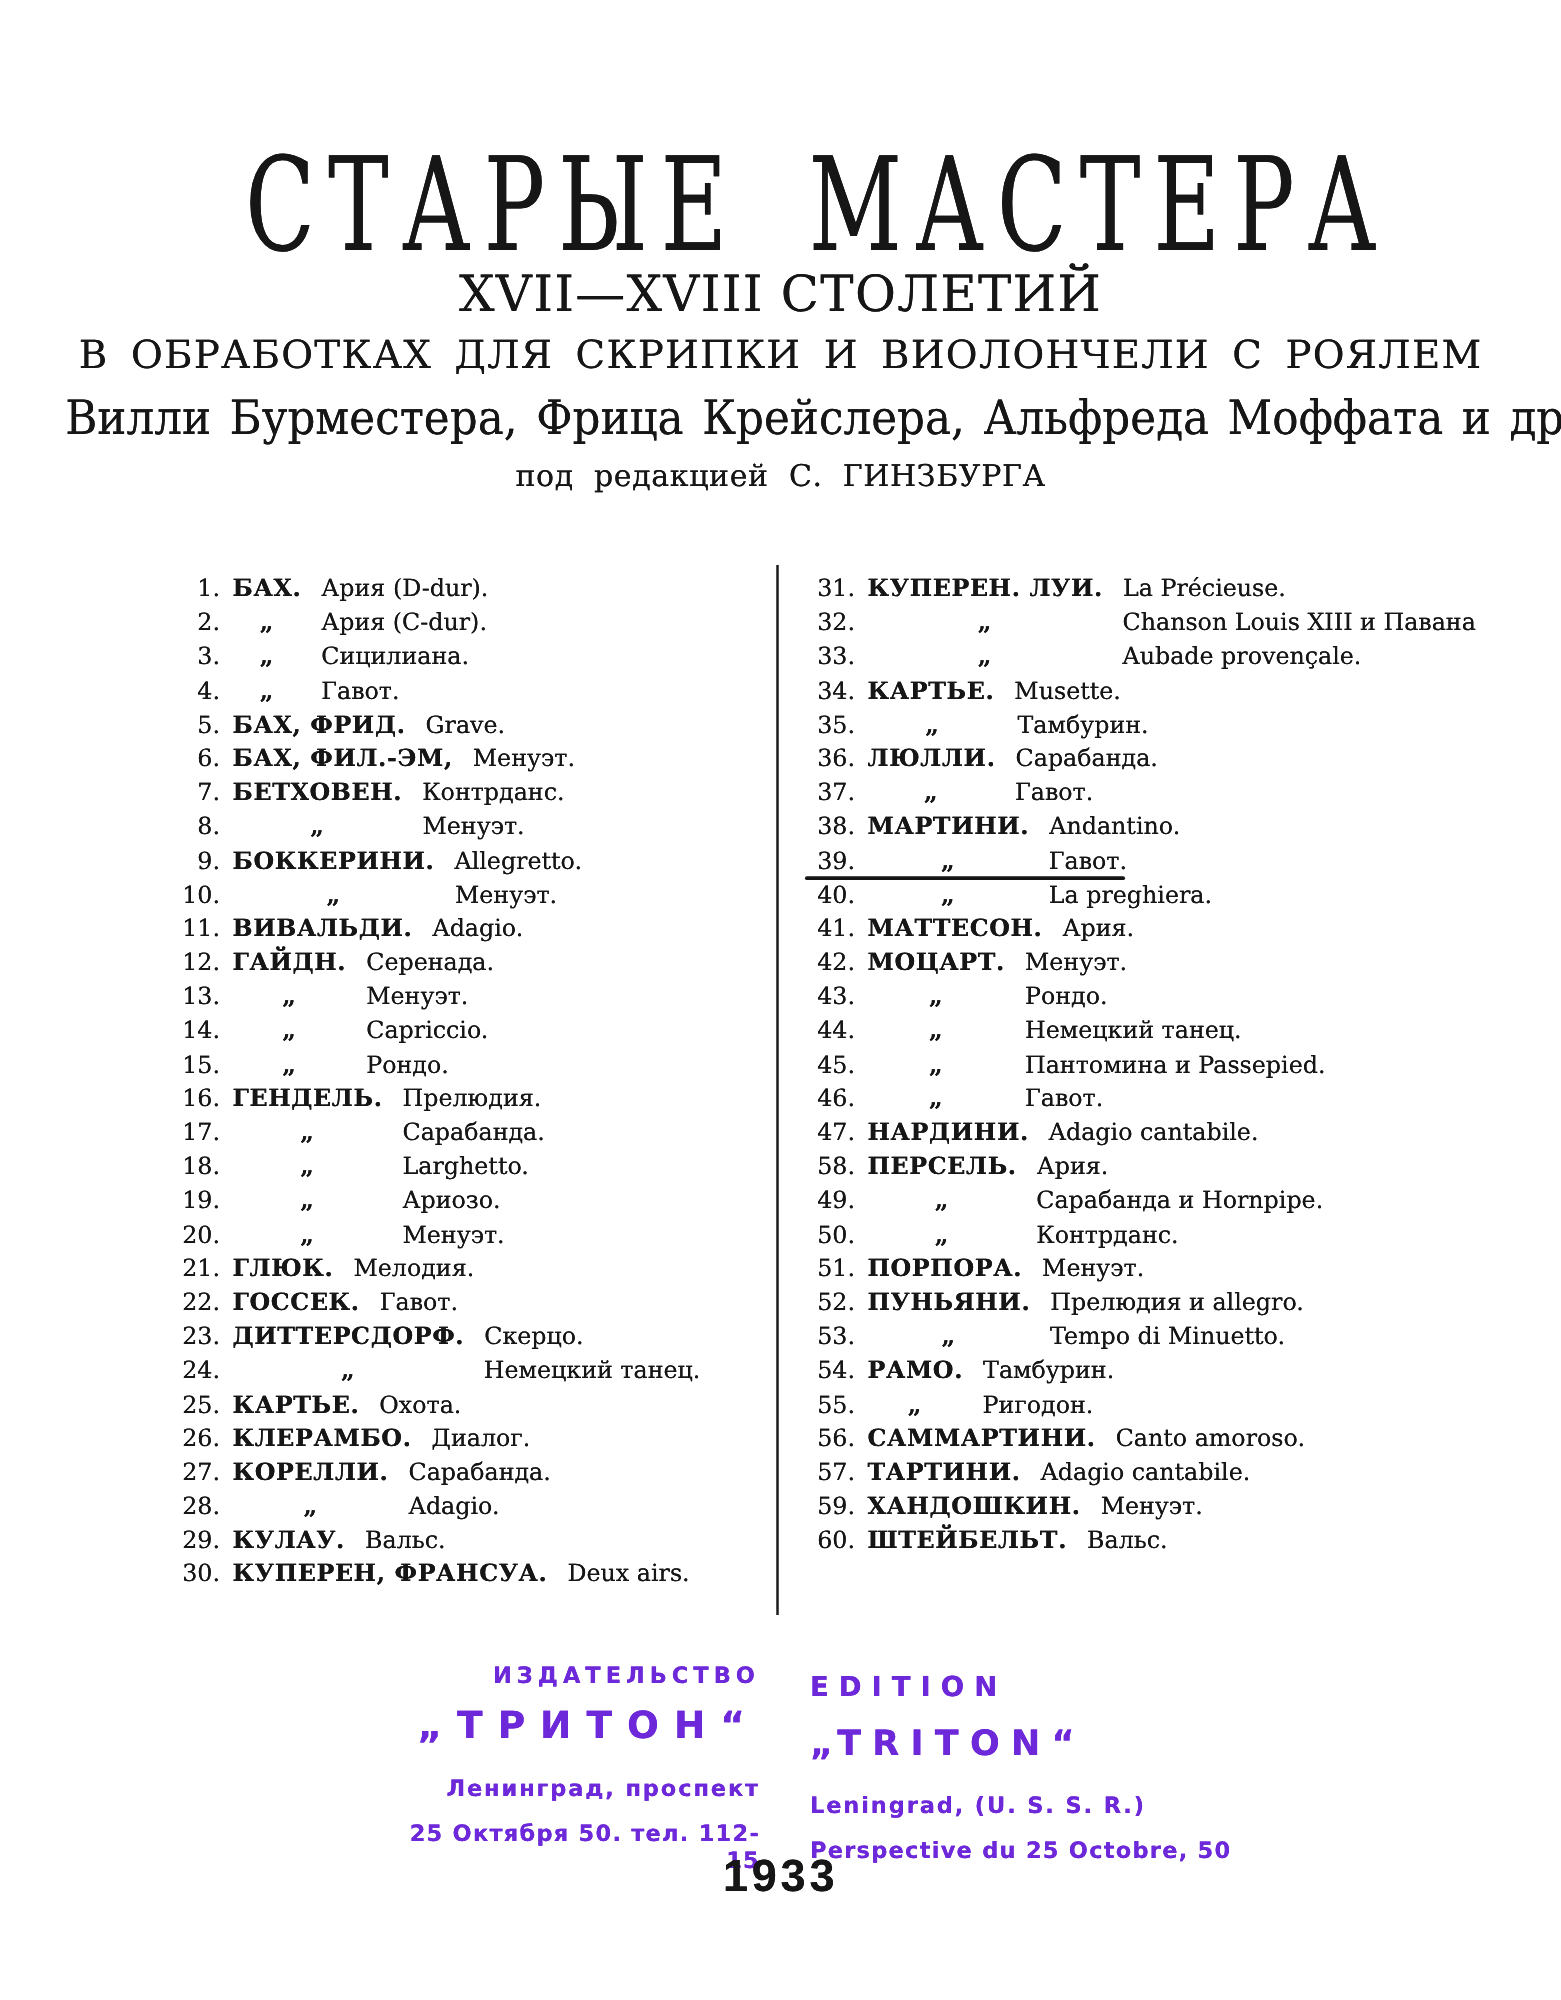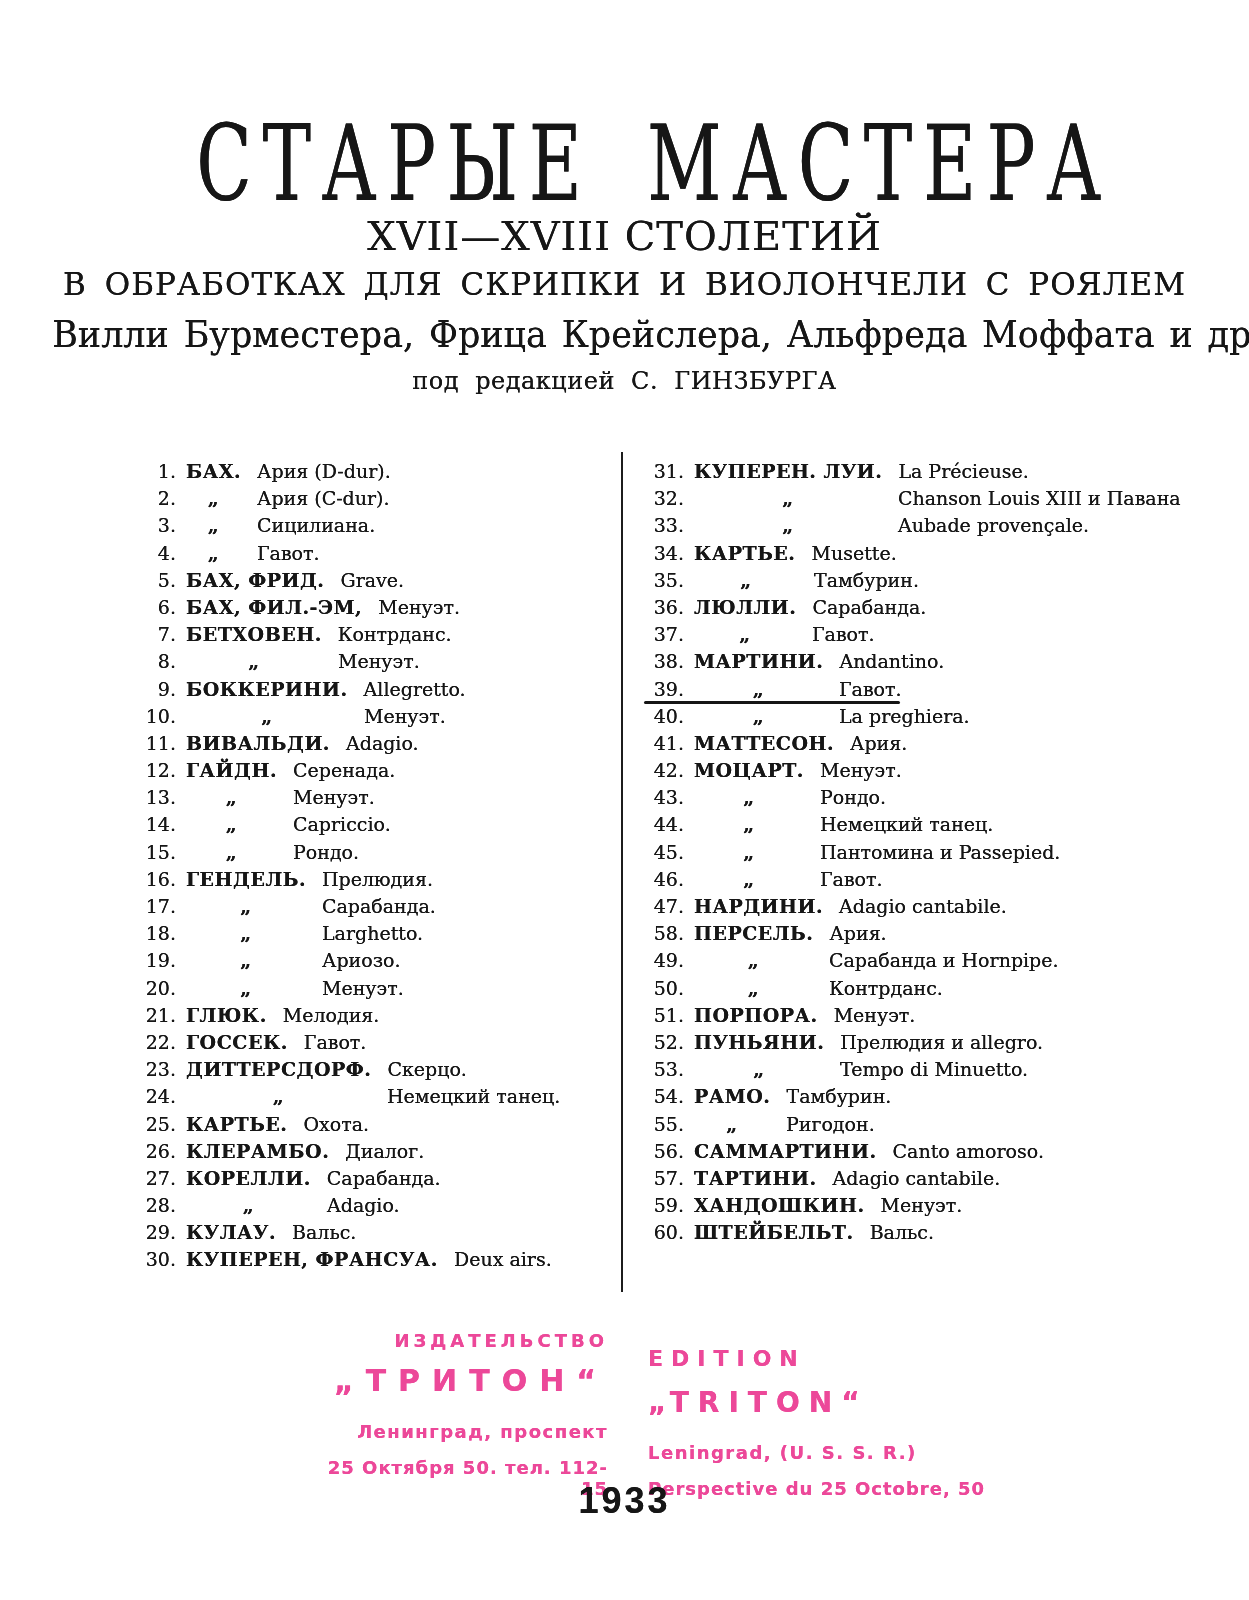--- a/index.html
+++ b/index.html
@@ -26,22 +26,22 @@
   .author { margin-left:10px; font-weight:bold; letter-spacing:0.5px; flex:none; }
   .author.ditto { text-align:center; }
   .piece  { margin-left:16px; }
   .row.underlined::after {
     content:""; position:absolute; left:6px; top:25px; width:256px; height:3px;
     background:#151515; border-radius:2px;
   }
   .col-divider { position:absolute; left:621px; top:452px; width:2px; height:840px; background:#1c1c1c; }
 
   .pub {
-    position:absolute; top:1322px; left:316px; width:680px; display:flex; align-items:flex-end;
-    font-family:"DejaVu Sans", sans-serif; font-weight:bold; color:#ec4899;
+    position:absolute; top:1322px; left:316px; width:680px; display:flex; align-items:center;
+    font-family:"DejaVu Sans", sans-serif; font-weight:bold; color:#6d28d9;
   }
   .pub-left  { width:292px; text-align:right; }
   .pub-right { flex:1; text-align:left; padding-left:9px; }
   .pub-div   { width:1px; border-left:2px solid #151515; border-right:2px solid #151515; margin:4px 12px 2px 14px; }
   .pub-label    { font-size:18px; letter-spacing:4px;  margin-top:8px; }
   .pub-label-fr { font-size:22px; letter-spacing:8px;  margin-top:8px; }
   .pub-name     { font-size:30px; letter-spacing:12px; margin-top:12px; }
   .pub-name-fr  { font-size:28px; letter-spacing:9px;  margin-top:15px; }
   .pub-addr     { font-size:18px; letter-spacing:1.5px; margin-top:23px; }
   .pub-addr2    { font-size:18px; letter-spacing:1px;   margin-top:15px; }

